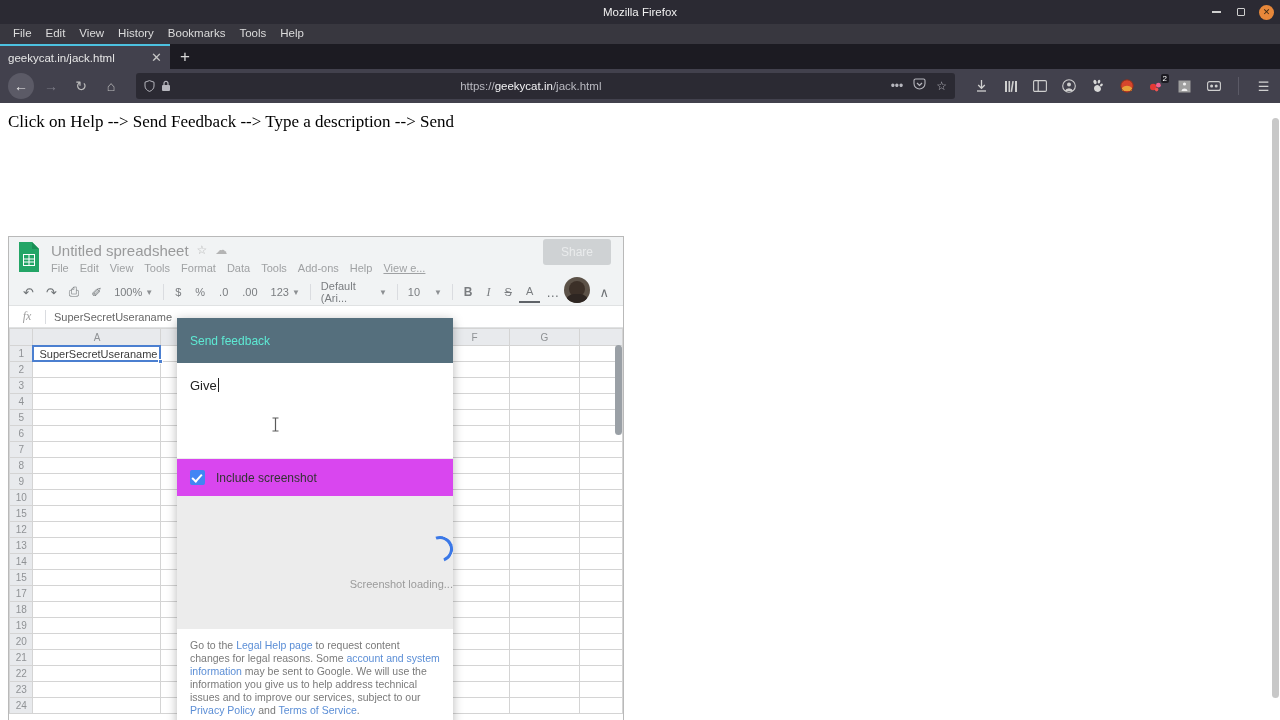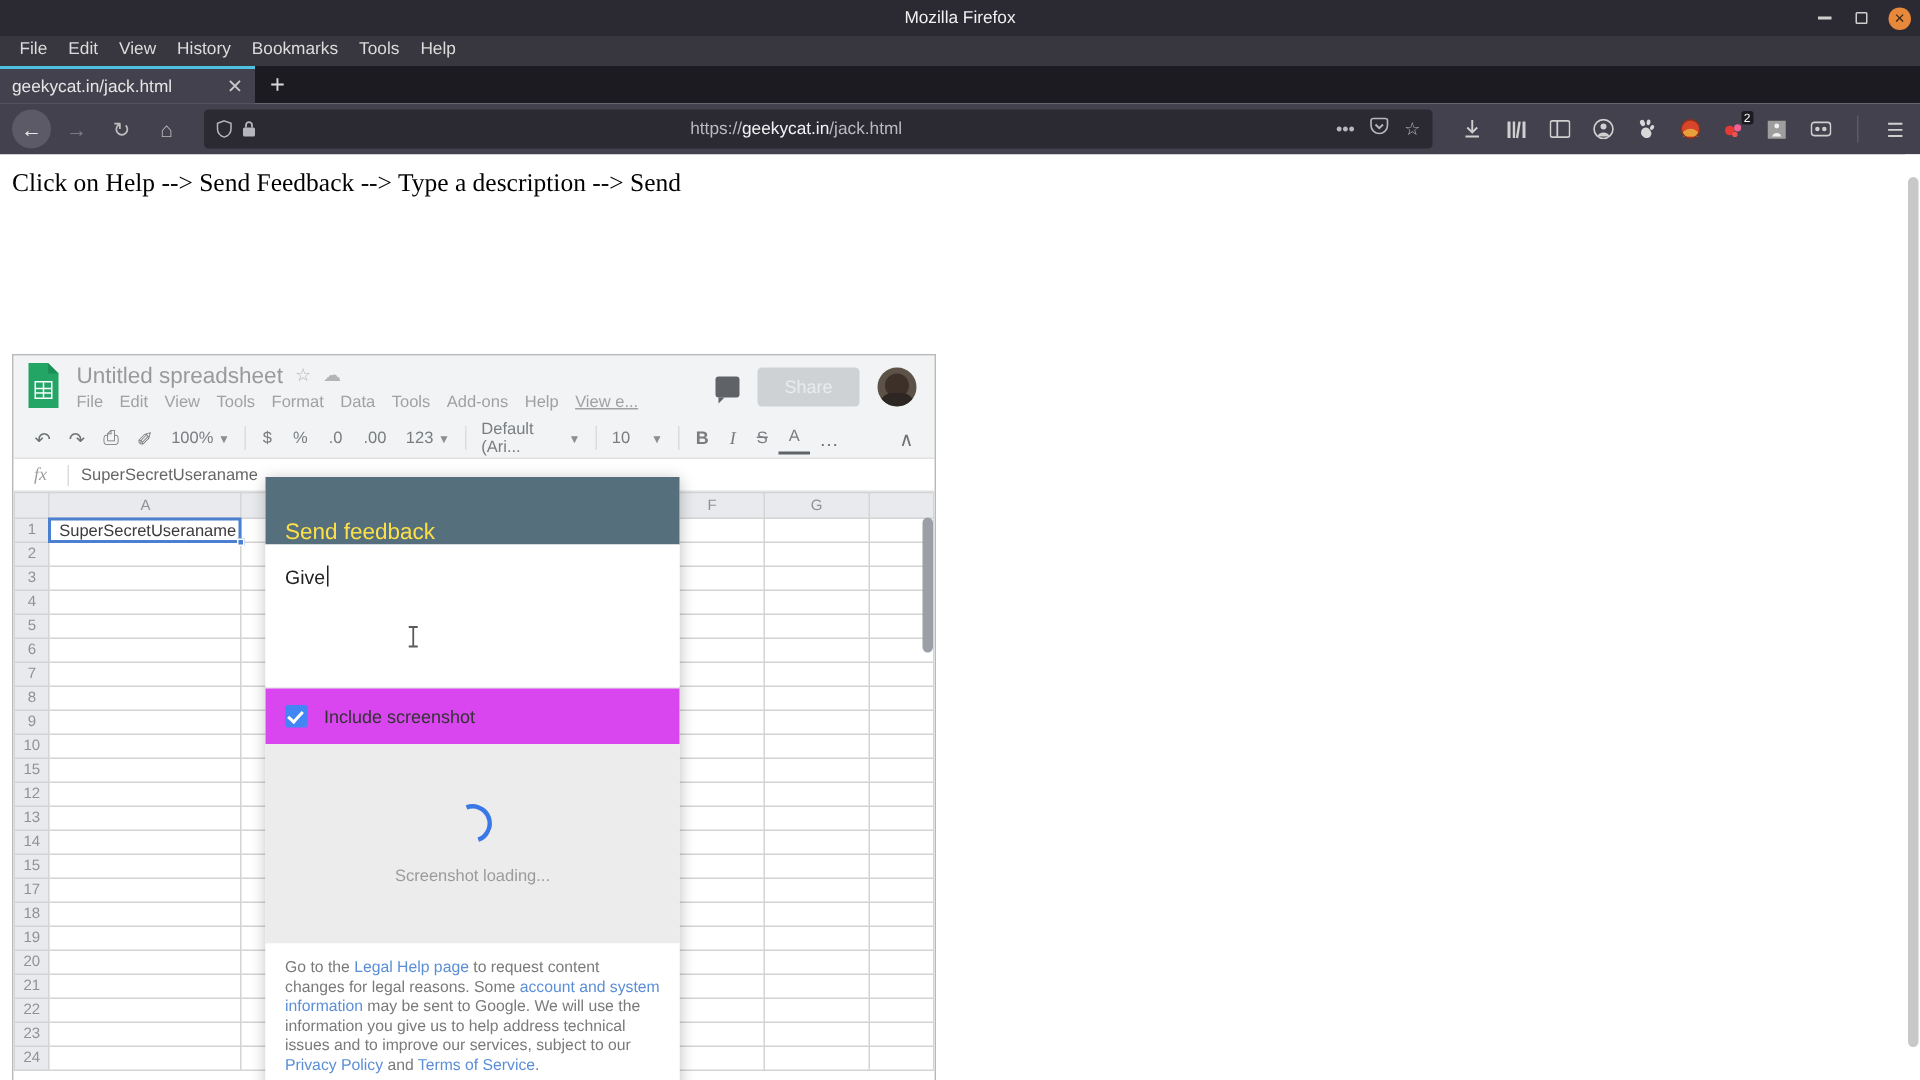--- a/index.html
+++ b/index.html
@@ -78,21 +78,21 @@
   .sheets-head { height:42px; display:flex; align-items:center; padding:0 8px; background:#f1f3f4; }
   .gs-logo { width:26px; height:34px; display:flex; align-items:flex-start; }
   .gs-logo svg { display:block; }
   .titlecol { margin-left:8px; flex:1; }
   .doctitle { font-size:15px; color:#9a9a9a; display:flex; align-items:center; gap:8px; line-height:17px;}
   .doctitle .tname { color:#999a9b; }
   .dstar, .dcloud { color:#b4b4b4; font-size:12px; }
   .menurow { display:flex; gap:11px; margin-top:3px; }
   .menurow span { font-size:11px; color:#9fa1a3; }
   .menurow .laste { text-decoration:underline; }
-  .headright { display:flex; align-items:center; gap:12px; padding-right:4px; }
+  .headright { display:flex; align-items:center; gap:12px; padding-right:4px;flex-direction:column; }
   .commenticon { width:16px; height:14px; background:#5f6368; border-radius:2px; position:relative; }
   .commenticon:after { content:""; position:absolute; left:2px; bottom:-4px; border-left:4px solid #5f6368;
                        border-bottom:4px solid transparent; }
   .sharebtn { background:#cfd2d4; color:#e9ebec; font-size:12px; padding:6px 18px; border-radius:3px; }
   .avatar { width:26px; height:26px; border-radius:50%; background:#5c5248; overflow:hidden; position:relative; }
   .avatar .face { position:absolute; left:5px; top:4px; width:16px; height:16px; border-radius:50%; background:#3c3028; }
   .avatar .body { position:absolute; left:1px; bottom:0; width:24px; height:9px; border-radius:10px 10px 0 0; background:#2e2622; }
 
   .sheets-toolbar { height:27px; background:#f1f3f4; display:flex; align-items:center;
                     padding:0 8px; gap:0px; border-bottom:1px solid #e0e2e3; }
@@ -131,40 +131,40 @@
 
   .vscroll { position:absolute; right:0; top:17px; width:9px; height:470px; background:transparent; }
   .vthumb { position:absolute; right:1px; top:0; width:7px; height:90px; background:#9aa0a6; border-radius:4px; }
 
   
   #feedback {
     position:absolute; left:177px; top:215px; width:276px; height:450px;
     background:#fff; box-shadow:0 2px 10px rgba(0,0,0,0.28);
   }
   .fb-head {
-    height:45px; background:#556f7d; color:#fde047; display:flex; align-items:flex-end;
-    padding:0 13px; font-size:15px;
+    height:45px; background:#556f7d; color:#5eead4; display:flex; align-items:center;
+    padding:0 13px; font-size:12px;
   }
   .fb-textwrap { height:95px; background:#fff; padding:13px 13px 0 13px; position:relative; }
   .fb-text { font-size:13px; color:#222; display:inline-block; }
   .fb-caret { display:inline-block; width:1px; height:14px; background:#222;
               vertical-align:-2px; margin-left:1px; }
   .mousecursor { position:absolute; left:94px; top:54px; color:#555; font-size:13px;
                  font-family:"Liberation Serif", serif; }
   .mousecursor svg { display:block; }
 
   .fb-check { height:38px; background:#d946ef; display:flex; align-items:center; padding:0 13px; gap:11px;
               border-top:1px solid #ececec; }
   .cbox { width:15px; height:15px; background:#4285f4; border-radius:2px; position:relative; }
   .cbox:after { content:""; position:absolute; left:4px; top:2px; width:4px; height:8px;
                 border:solid #fff; border-width:0 2px 2px 0; transform:rotate(42deg); }
   .cblabel { font-size:12px; color:#333; }
 
   .fb-shot { height:133px; background:#ececec; display:flex; flex-direction:column;
-             align-items:center; justify-content:center; gap:16px; }
+             align-items:flex-end; justify-content:center; gap:16px; }
   .spinner { width:26px; height:26px; border:3px solid transparent;
              border-top-color:#3b78e7; border-right-color:#3b78e7; border-radius:50%;
              transform:rotate(25deg); }
   .shottext { font-size:11px; color:#9b9b9b; }
 
   .fb-legal { padding:10px 13px 4px 13px; background:#fff; }
   .fb-legal p { font-size:10.5px; color:#7a7a7a; line-height:13px; }
   .fb-legal a { color:#5b8ed6; text-decoration:none; }
 
   

